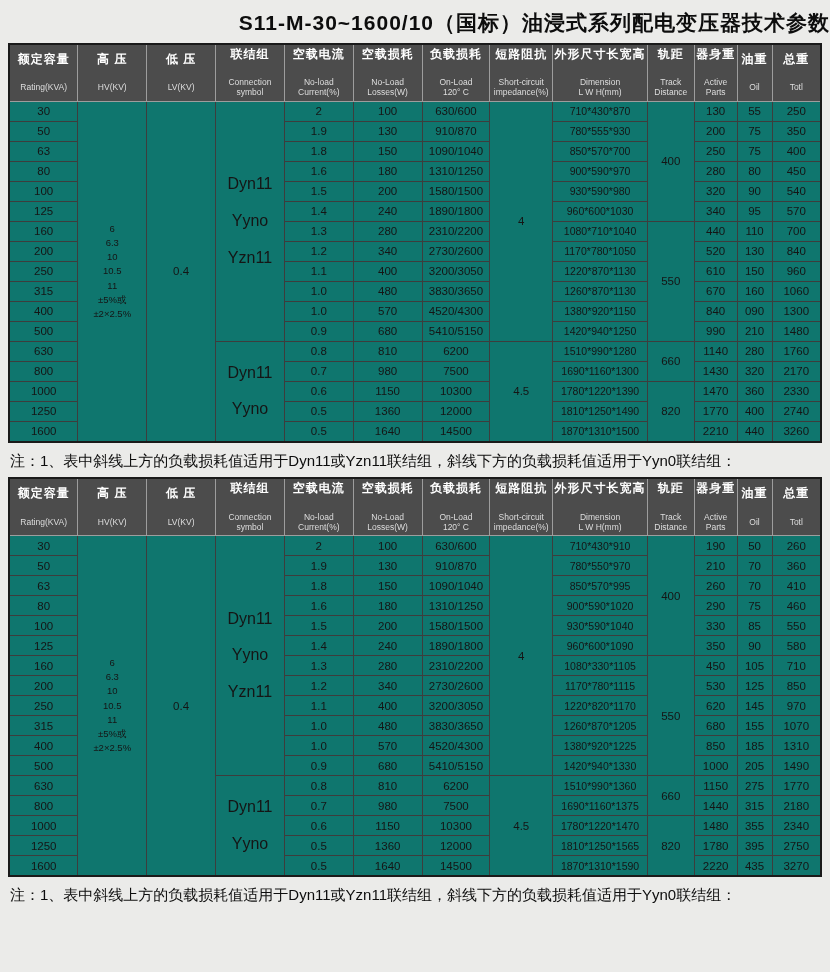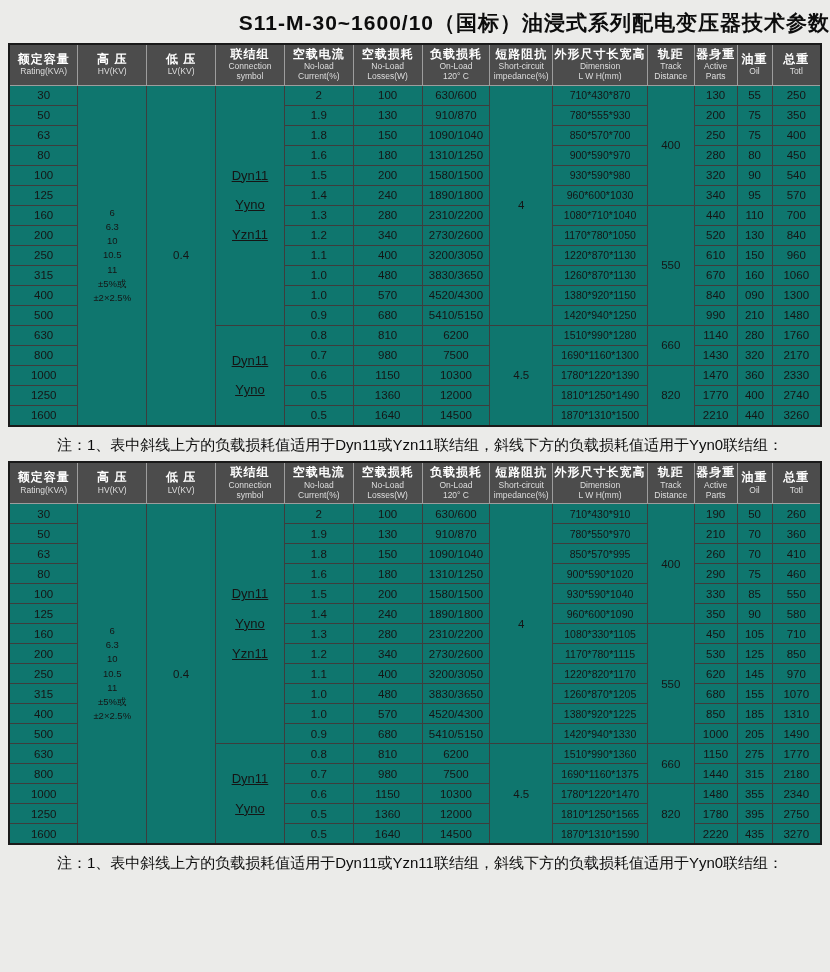--- a/index.html
+++ b/index.html
@@ -26,41 +26,40 @@
     border:2px solid #1a1a1a;
     background:#0f766e;
   }
   th{
     background:#4c4c4c;
     border:1px solid #9d9d9d;
     padding:2px 0 3px 0;
     vertical-align:middle;
   }
   .h-cn{font-size:12px;font-weight:bold;color:#ffffff;letter-spacing:1px;line-height:1.2;}
-  .h-en{font-size:8.5px;font-weight:normal;color:#dedede;line-height:1.15;white-space:pre-line;margin-top:1px;}
+  .h-en{font-size:8.5px;font-weight:normal;color:#dedede;line-height:1.15;white-space:pre-line;margin-top:17px;}
   td{
     border:1px solid #3d3d3d;
     text-align:center;
     vertical-align:middle;
     height:19px;
     font-size:11.5px;
     padding:0 1px;
     color:#151515;
   }
   td.pre{white-space:pre-line;}
   td.hv{font-size:9.5px;line-height:1.5;}
-  td.conn{font-size:13px;line-height:2.3;text-decoration:underline;}
+  td.conn{font-size:16px;line-height:2.3;}
   td.dim{font-size:10.5px;}
   .notes{
     margin:7px 0 5px 10px;
     font-size:15px;
     line-height:1.5;
     color:#0d0d0d;
     white-space:nowrap;
-    text-align:center;
   }
   .notes .n2{padding-left:22px;}
 </style>
 </head>
 <body>
 
 <div class="page">
 
   <div class="doc-title">S11-M-30~1600/10（国标）油浸式系列配电变压器技术参数</div>
 

